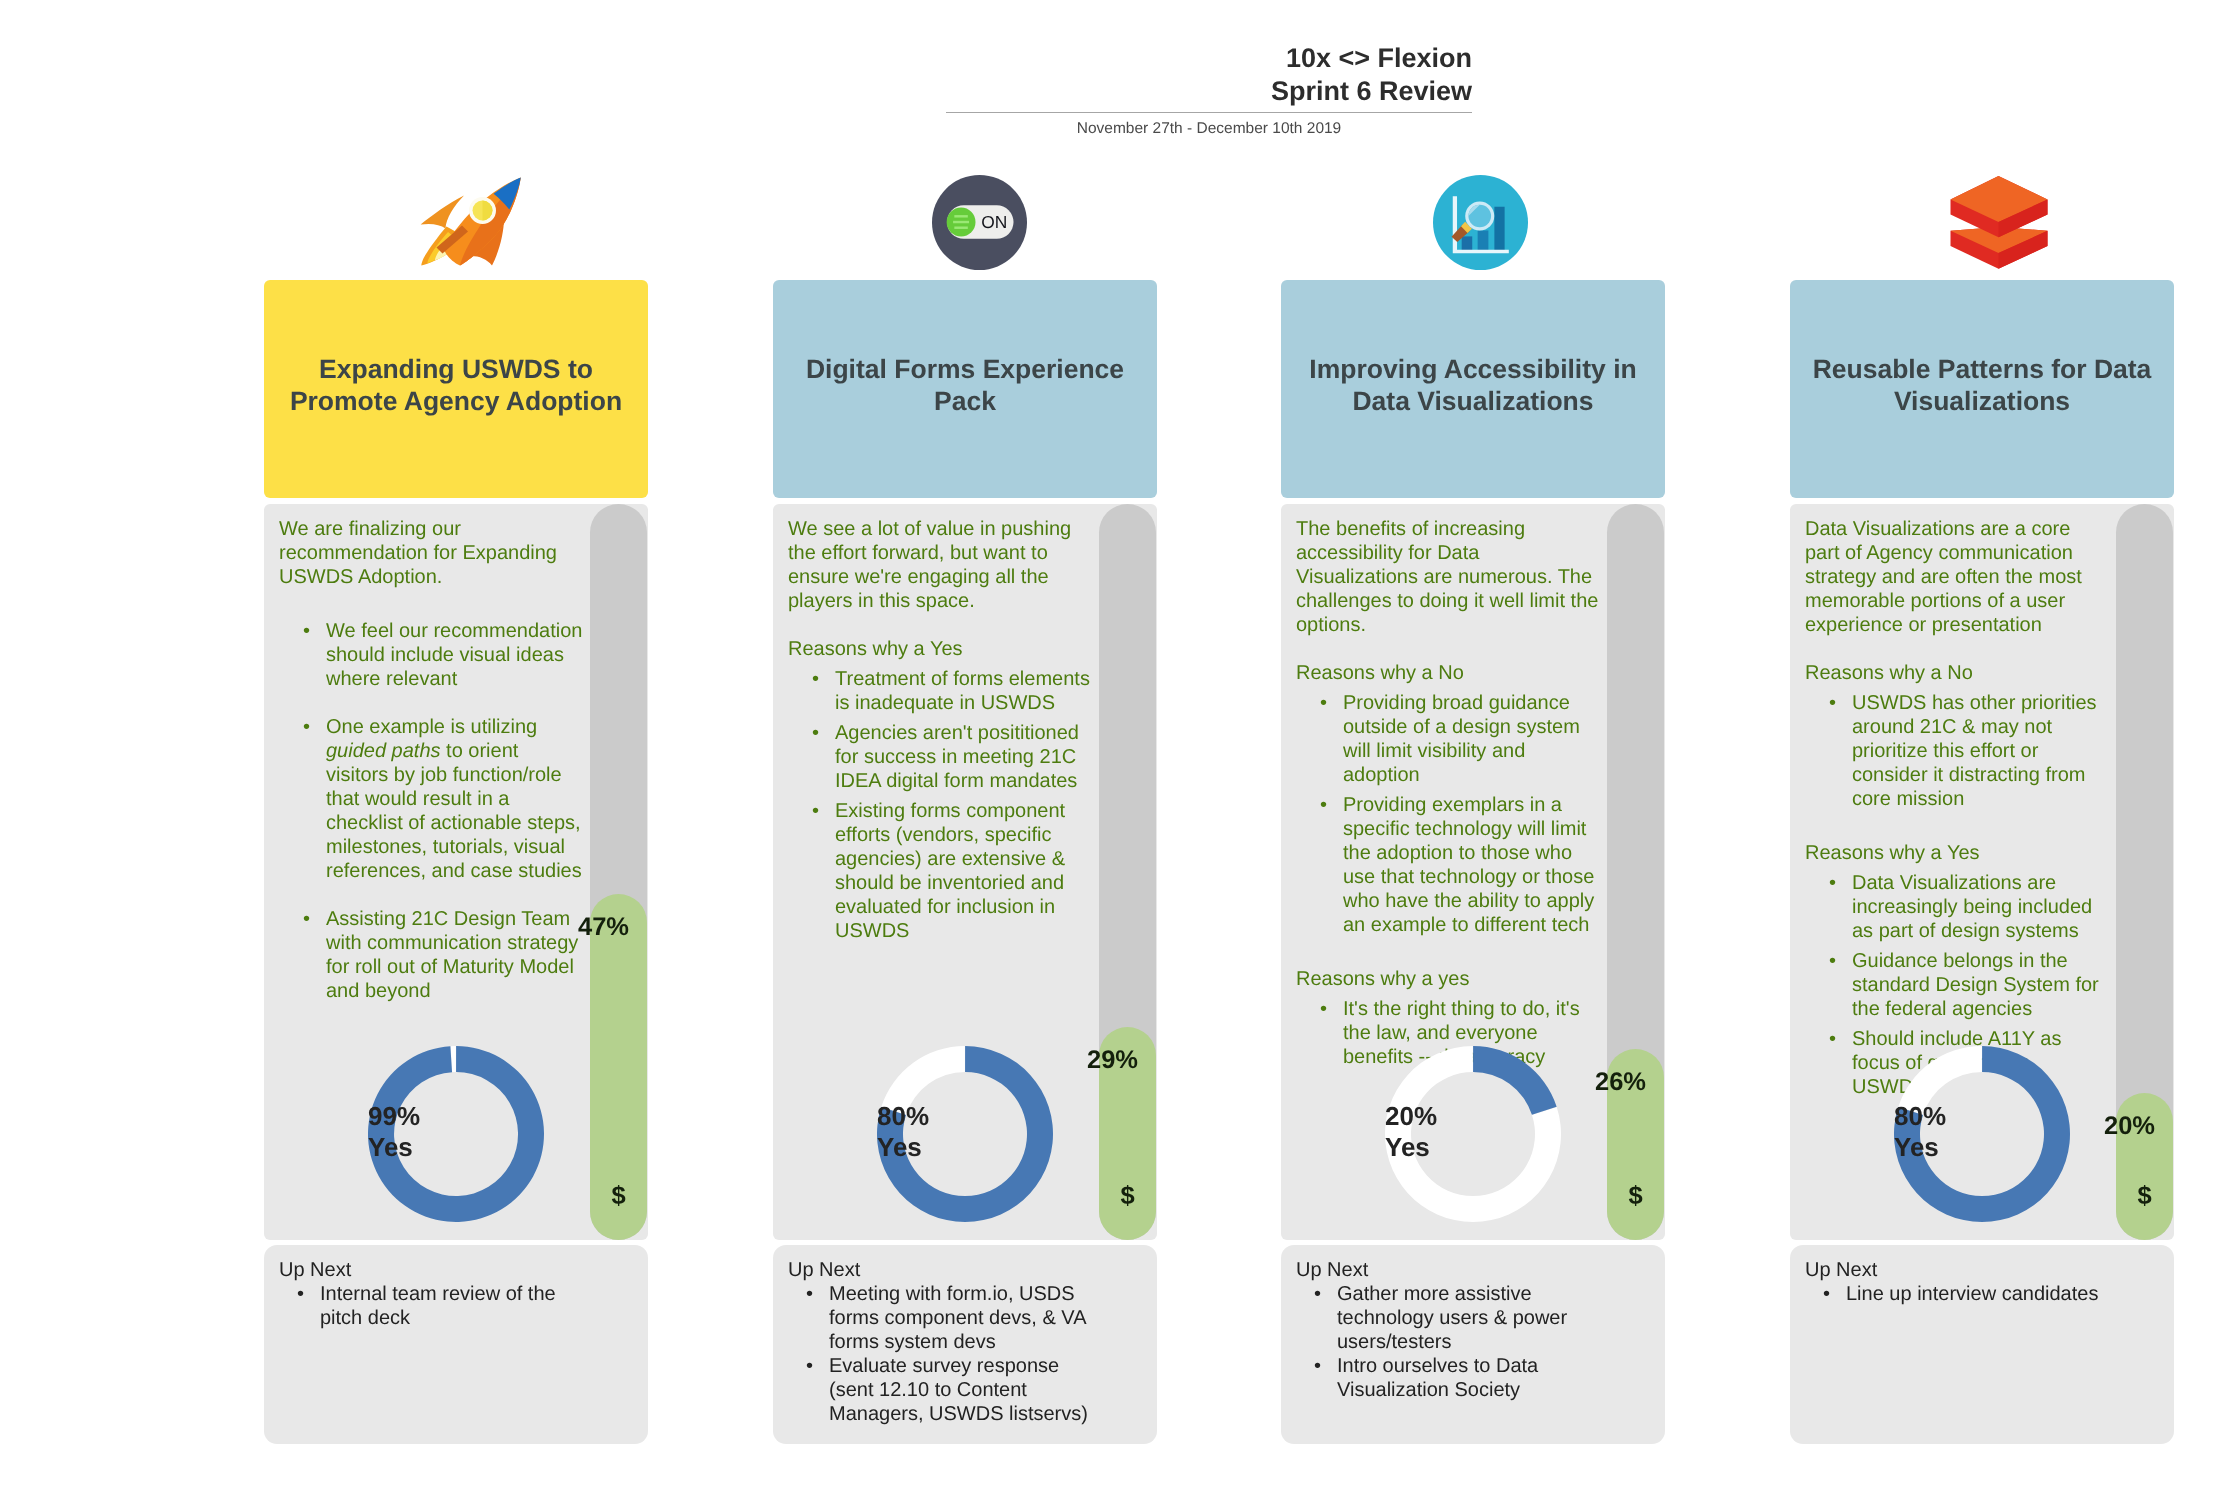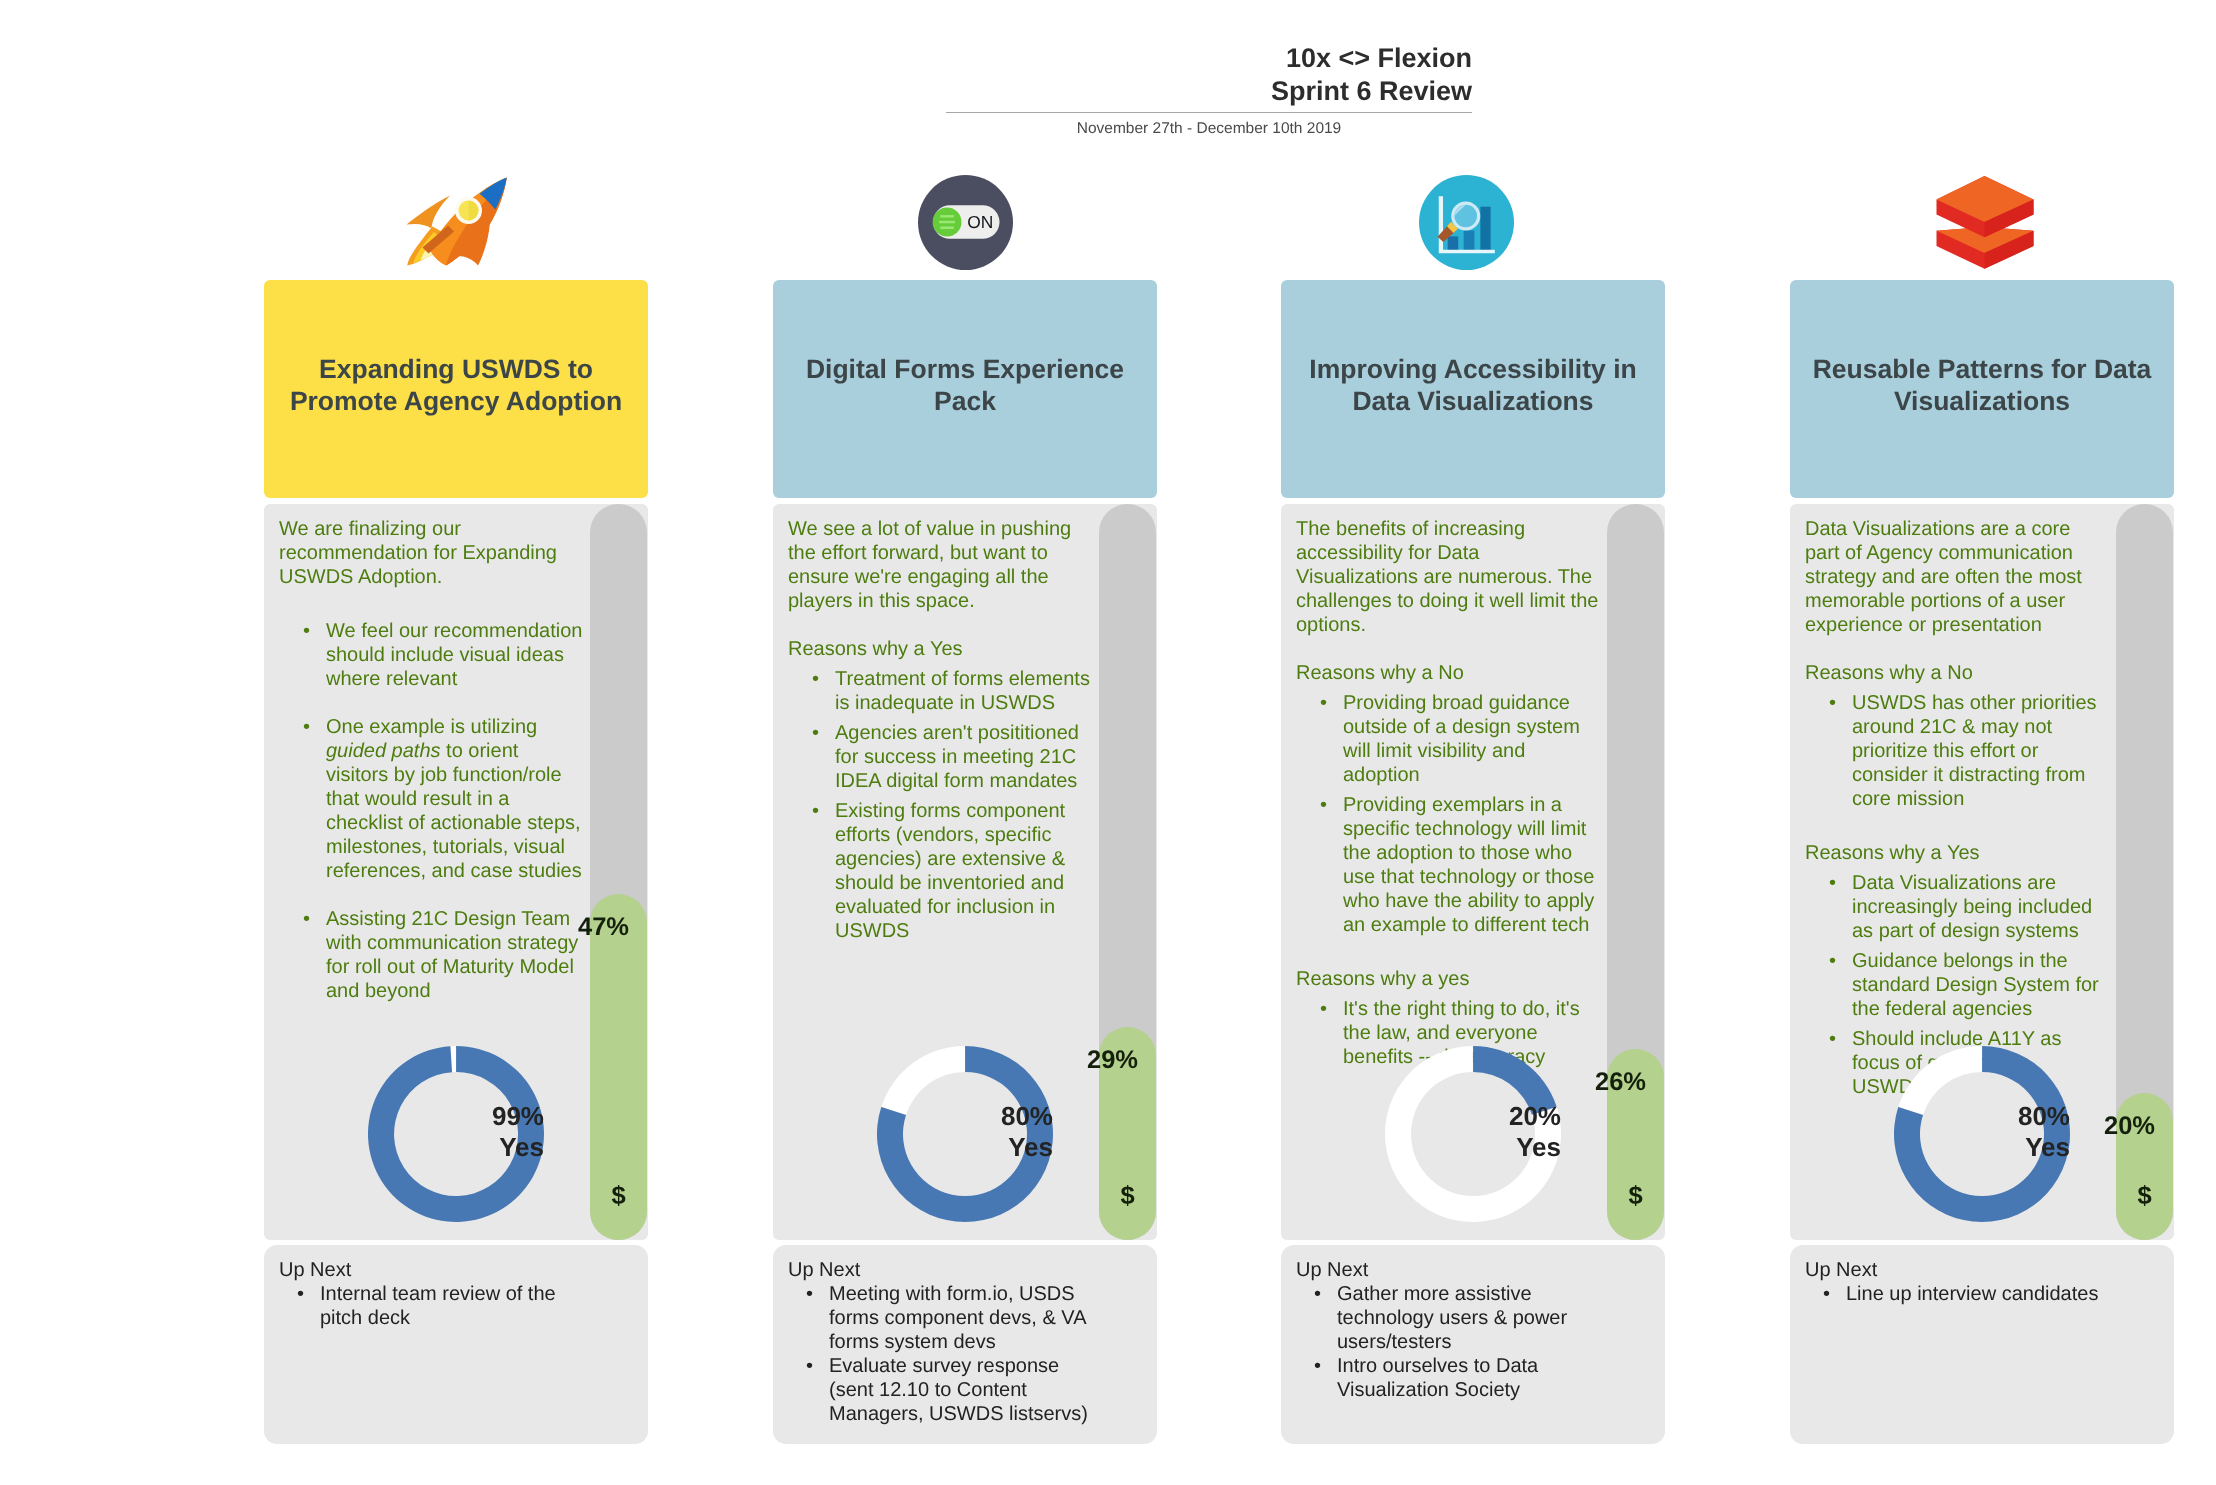--- a/index.html
+++ b/index.html
@@ -14,21 +14,21 @@
   
   .hdr-title{position:absolute;left:946px;top:42px;width:526px;text-align:right;
              font-size:27px;font-weight:bold;color:#2d2d2d;line-height:33px;}
   .hdr-rule{position:absolute;left:946px;top:112px;width:526px;height:1px;
             background:#a6a6a6;}
   .hdr-sub{position:absolute;left:946px;top:119px;width:526px;text-align:center;
            font-size:15.5px;color:#4a4a4a;line-height:20px;}
 
   
   .col{position:absolute;top:0;width:384px;height:1485px;}
-  .icon-wrap{position:absolute;top:175px;left:0;width:384px;height:95px;
+  .icon-wrap{position:absolute;top:175px;left:14px;width:384px;height:95px;
              display:flex;align-items:center;justify-content:center;}
 
   .cardhead{position:absolute;left:0;top:280px;width:384px;height:218px;
             background:#a9cedc;border-radius:6px;
             display:flex;align-items:center;justify-content:center;}
   .cardhead-t{font-size:26.5px;font-weight:bold;color:#3c4548;line-height:32.5px;
               text-align:center;padding:0 14px;position:relative;top:-4px;}
 
   .body{position:absolute;left:0;top:504px;width:384px;height:736px;
         background:#e8e8e8;border-radius:6px;}
@@ -47,21 +47,21 @@
   .fill{position:absolute;left:0;width:57px;bottom:0;
         background:#b4d18e;border-radius:28.5px;}
   .fill .pct{position:absolute;top:19px;left:-12px;width:81px;text-align:left;
              font-size:25.5px;font-weight:bold;color:#14200c;white-space:nowrap;}
   .fill .dollar{position:absolute;bottom:29px;left:0;width:57px;text-align:center;
                 font-size:25.5px;font-weight:bold;color:#14200c;}
 
   
   .donutbox{position:absolute;left:104px;top:542px;width:176px;height:176px;}
   .donutbox svg{display:block;}
-  .donut-label{position:absolute;left:0;top:55px;width:176px;text-align:right;
+  .donut-label{position:absolute;left:0;top:55px;width:176px;text-align:left;
                font-weight:bold;color:#232323;font-size:26px;line-height:31.3px;}
 
   
   .upnext{position:absolute;left:0;top:1245px;width:384px;height:199px;
           background:#e8e8e8;border-radius:13px;overflow:hidden;}
   .upnext-in{position:absolute;left:15px;top:13px;width:304px;
              font-size:20px;line-height:24px;color:#222222;}
   .upnext-in ul{margin:0;padding:0;list-style:none;width:309.5px;}
   .upnext-in li{position:relative;padding-left:41px;}
   .upnext-in li::before{content:"\2022";position:absolute;left:18px;top:0;}

